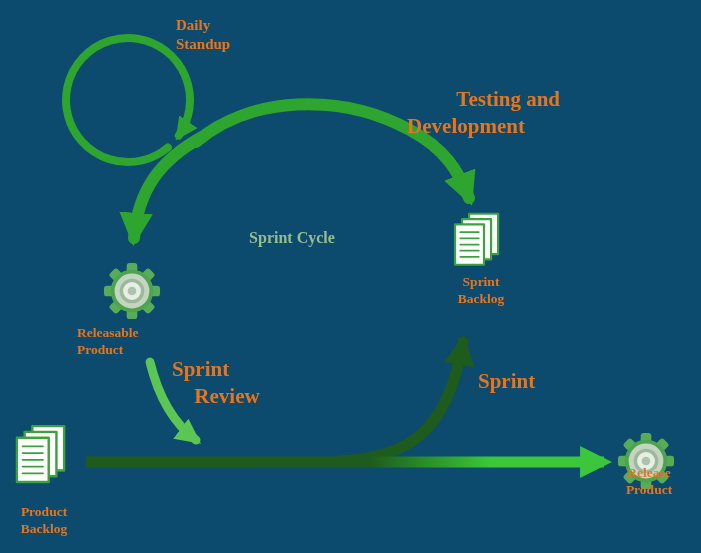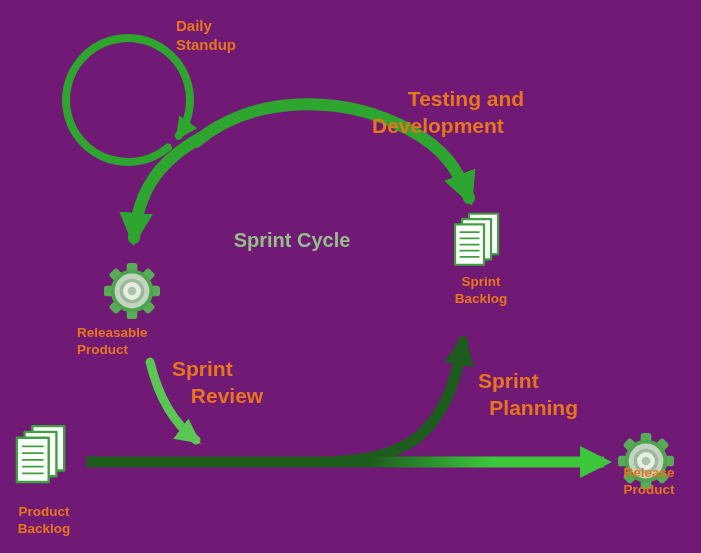--- a/index.html
+++ b/index.html
@@ -1,36 +1,36 @@
 <!DOCTYPE html>
 <html><head>
 <meta charset="utf-8">
 <title>Sprint Cycle Diagram</title>
 <style>
   html,body{margin:0;padding:0;background:#ffffff;}
   .stage{
     position:relative;
     width:701px;height:553px;
-    background:#701a75;
+    background:#0c4a6e;
     overflow:hidden;
-    font-family:Liberation Sans, sans-serif;
+    font-family:Liberation Serif, serif;
   }
   .stage svg{position:absolute;left:0;top:0;}
   .lbl{
     position:absolute;
     font-weight:700;
     color:#E8751C;
     line-height:1.28;
   }
   .lbl span{display:block;}
   .lbl-daily{left:176px;top:16px;width:110px;font-size:15px;text-align:left;}
   .lbl-testing{left:372px;top:86px;width:188px;font-size:21px;}
-  .lbl-testing .l1{text-align:center;}
-  .lbl-testing .l2{text-align:left;}
-  .lbl-sprint-cycle{left:222px;top:228px;width:140px;font-size:20px;text-align:center;color:#97BD8D;}
+  .lbl-testing .l1{text-align:right;}
+  .lbl-testing .l2{text-align:center;}
+  .lbl-sprint-cycle{left:222px;top:228px;width:140px;font-size:16px;text-align:center;color:#97BD8D;}
   .lbl-sprint-backlog{left:431px;top:273px;width:100px;font-size:13.5px;text-align:center;}
   .lbl-releasable{left:77px;top:324px;width:118px;font-size:13.5px;}
   .lbl-review{left:172px;top:356px;width:110px;font-size:21px;}
   .lbl-review .l1{text-align:left;}
   .lbl-review .l2{text-align:center;}
   .lbl-planning{left:478px;top:368px;width:100px;font-size:21px;}
   .lbl-planning .l1{text-align:left;}
   .lbl-planning .l2{text-align:right;}
   .lbl-product-backlog{left:0px;top:503px;width:88px;font-size:13.5px;text-align:center;}
   .lbl-release-product{left:602px;top:464px;width:94px;font-size:13.5px;text-align:center;}
@@ -138,21 +138,20 @@
     <span class="l2">Product</span>
   </div>
 
   <div class="lbl lbl-review">
     <span class="l1">Sprint</span>
     <span class="l2">Review</span>
   </div>
 
   <div class="lbl lbl-planning">
     <span class="l1">Sprint</span>
-    <span class="l2">Planning</span>
   </div>
 
   <div class="lbl lbl-product-backlog">
     <span class="l1">Product</span>
     <span class="l2">Backlog</span>
   </div>
 
   <div class="lbl lbl-release-product">
     <span class="l1">Release</span>
     <span class="l2">Product</span>

